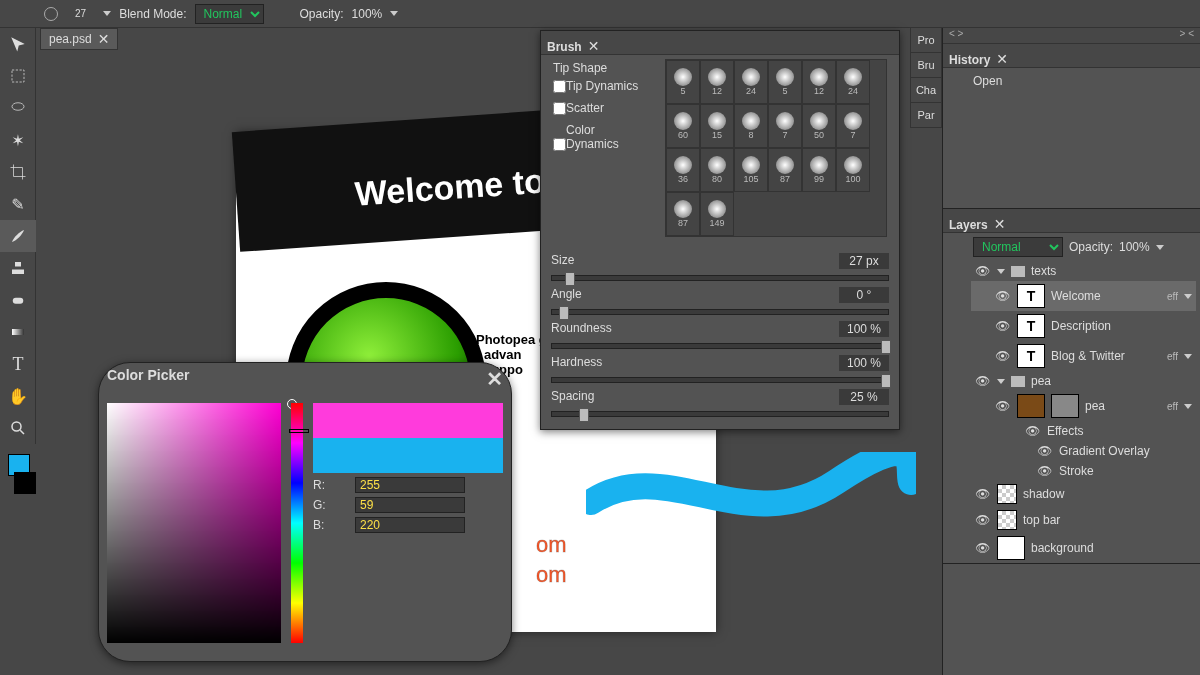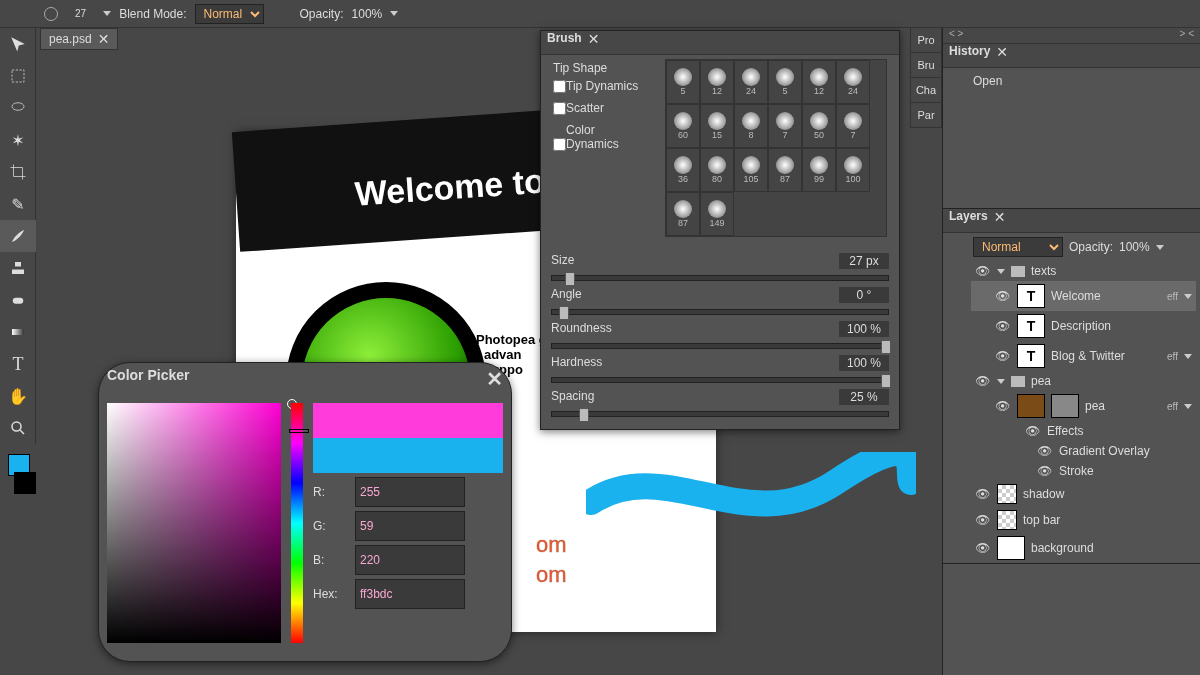--- a/index.html
+++ b/index.html
@@ -2,36 +2,36 @@
 <html><head>
 <meta charset="utf-8">
 <style>
 * { margin:0; padding:0; box-sizing:border-box; font-family: Arial, sans-serif; }
 body { width:1200px; height:675px; background:#474747; color:#ddd; font-size:12px; overflow:hidden; position:relative; }
 .topbar { height:28px; background:#474747; display:flex; align-items:center; padding:0 8px; gap:8px; border-bottom:1px solid #333; }
 .topbar .spacer { width:28px; }
 .brush-ind { display:flex; align-items:center; gap:17px; }
 .brush-dot { width:14px; height:14px; border-radius:50%; border:1px solid #aaa; }
 .tri { display:inline-block; width:0; height:0; border-left:4px solid transparent; border-right:4px solid transparent; border-top:5px solid #ccc; }
-select { background:#3b3b3b; color:#fdba74; border:1px solid #222; font-size:12px; padding:1px 4px; }
+select { background:#3b3b3b; color:#22c55e; border:1px solid #222; font-size:12px; padding:1px 4px; }
 .toolbar { position:absolute; left:0; top:28px; width:36px; background:#474747; display:flex; flex-direction:column; border-right:1px solid #333; }
 .tool { width:36px; height:32px; display:flex; align-items:center; justify-content:center; color:#ddd; font-size:16px; cursor:pointer; }
 .tool svg { width:18px; height:18px; fill:#ddd; }
 .filetab { position:absolute; left:40px; top:28px; height:22px; background:#5a5a5a; padding:3px 8px; display:flex; align-items:center; gap:6px; border:1px solid #333; }
 .canvas-area { position:absolute; left:36px; top:52px; right:0; bottom:0; background:#474747; }
 .doc { position:absolute; left:200px; top:80px; width:480px; height:500px; background:#fff; box-shadow:0 0 10px rgba(0,0,0,.5); }
 .doc-top { height:120px; background:#111; color:#fff; font-size:34px; font-weight:bold; display:flex; align-items:center; justify-content:center; transform:rotate(-4deg); transform-origin:left center; padding-top:20px;}
 .pea-circle { position:absolute; top:150px; left:50px; width:200px; height:200px; border-radius:50%; background:radial-gradient(circle at 40% 35%, #8fef3a, #2a9d00 60%, #000); border:16px solid #000; }
 .doc-text { position:absolute; top:200px; left:240px; font-size:13px; font-weight:bold; color:#000; }
 .doc-link { position:absolute; top:400px; left:300px; font-size:22px; color:#ff5a2a; -webkit-text-stroke:1px rgba(0,0,0,.2);}
 .blue-stroke { position:absolute; top:400px; left:550px; width:330px; height:70px; }
 .colorbox { position:absolute; left:8px; top:454px; width:22px; height:22px; border:1px solid #000; }
 
 .panel { position:absolute; background:#535353; border:1px solid #222; box-shadow:0 2px 8px rgba(0,0,0,.5); }
-.panel-head { height:24px; background:#474747; display:flex; align-items:flex-start; padding:0 6px; gap:6px; border-bottom:1px solid #333; }
+.panel-head { height:24px; background:#474747; display:flex; align-items:flex-end; padding:0 6px; gap:6px; border-bottom:1px solid #333; }
 .close { font-size:14px; cursor:pointer; }
 .brush-panel { left:540px; top:30px; width:360px; }
 .brush-left { float:left; width:120px; padding:6px 12px; }
 .brush-right { float:left; width:230px; padding:4px; }
 .check { display:flex; align-items:flex-end; padding:4px 0; font-size:12px; }
 .thumb-grid { display:flex; flex-wrap:wrap; gap:0; background:#444; border:1px solid #333; }
 .thumb { width:34px; height:44px; display:flex; flex-direction:column; align-items:center; justify-content:center; font-size:9px; color:#bbb; border:1px solid #333; }
 .thumb .d { width:18px; height:18px; border-radius:50%; background:radial-gradient(circle,#fff,#666); }
 .sliders { clear:both; padding:6px 10px; }
 .srow { margin:6px 0; }
@@ -61,21 +61,21 @@
 .cp-body { display:flex; gap:10px; padding:8px; }
 .sv { width:240px; height:240px; background:linear-gradient(to top, #000, rgba(0,0,0,0)), linear-gradient(to right,#fff,#ff00d4); position:relative; }
 .sv .cur { position:absolute; width:10px; height:10px; border:1px solid #fff; border-radius:50%; left:180px; top:-4px;}
 .hue { width:16px; height:240px; background:linear-gradient(to bottom,#f00,#f0f,#00f,#0ff,#0f0,#ff0,#f00); position:relative;}
 .hue .h { position:absolute; left:-2px; width:20px; height:4px; border:1px solid #000; top:26px; background:transparent;}
 .cp-right { flex:1; }
 .swatches { display:flex; flex-direction:column; width:190px; height:70px; }
 .sw { flex:1; }
 .cp-row { display:flex; align-items:center; gap:8px; margin:4px 0; }
 .cp-row label { width:34px; }
-.cp-row input { background:#3a3a3a; border:1px solid #222; color:#f9a8d4; width:110px; padding:7px 4px; font-size:12px;}
+.cp-row input { background:#3a3a3a; border:1px solid #222; color:#fde047; width:110px; padding:0 4px; font-size:12px;}
 .okb { text-align:center; padding:4px; cursor:pointer; }
 </style>
 </head>
 <body>
 
 <div class="topbar">
   <span class="spacer"></span>
   <span class="brush-ind">
     <span class="brush-dot"></span>
     <sub>27</sub>
@@ -450,19 +450,15 @@
           <input value="255" style="">
         </div>
       <div class="cp-row">
           <label>G:</label>
           <input value="59" style="">
         </div>
       <div class="cp-row">
           <label>B:</label>
           <input value="220" style="">
         </div>
-      <div class="cp-row">
-          <label>Hex:</label>
-          <input value="ff3bdc" style="">
-        </div>
     </div>
   </div>
 </div>
 
 </body></html>

